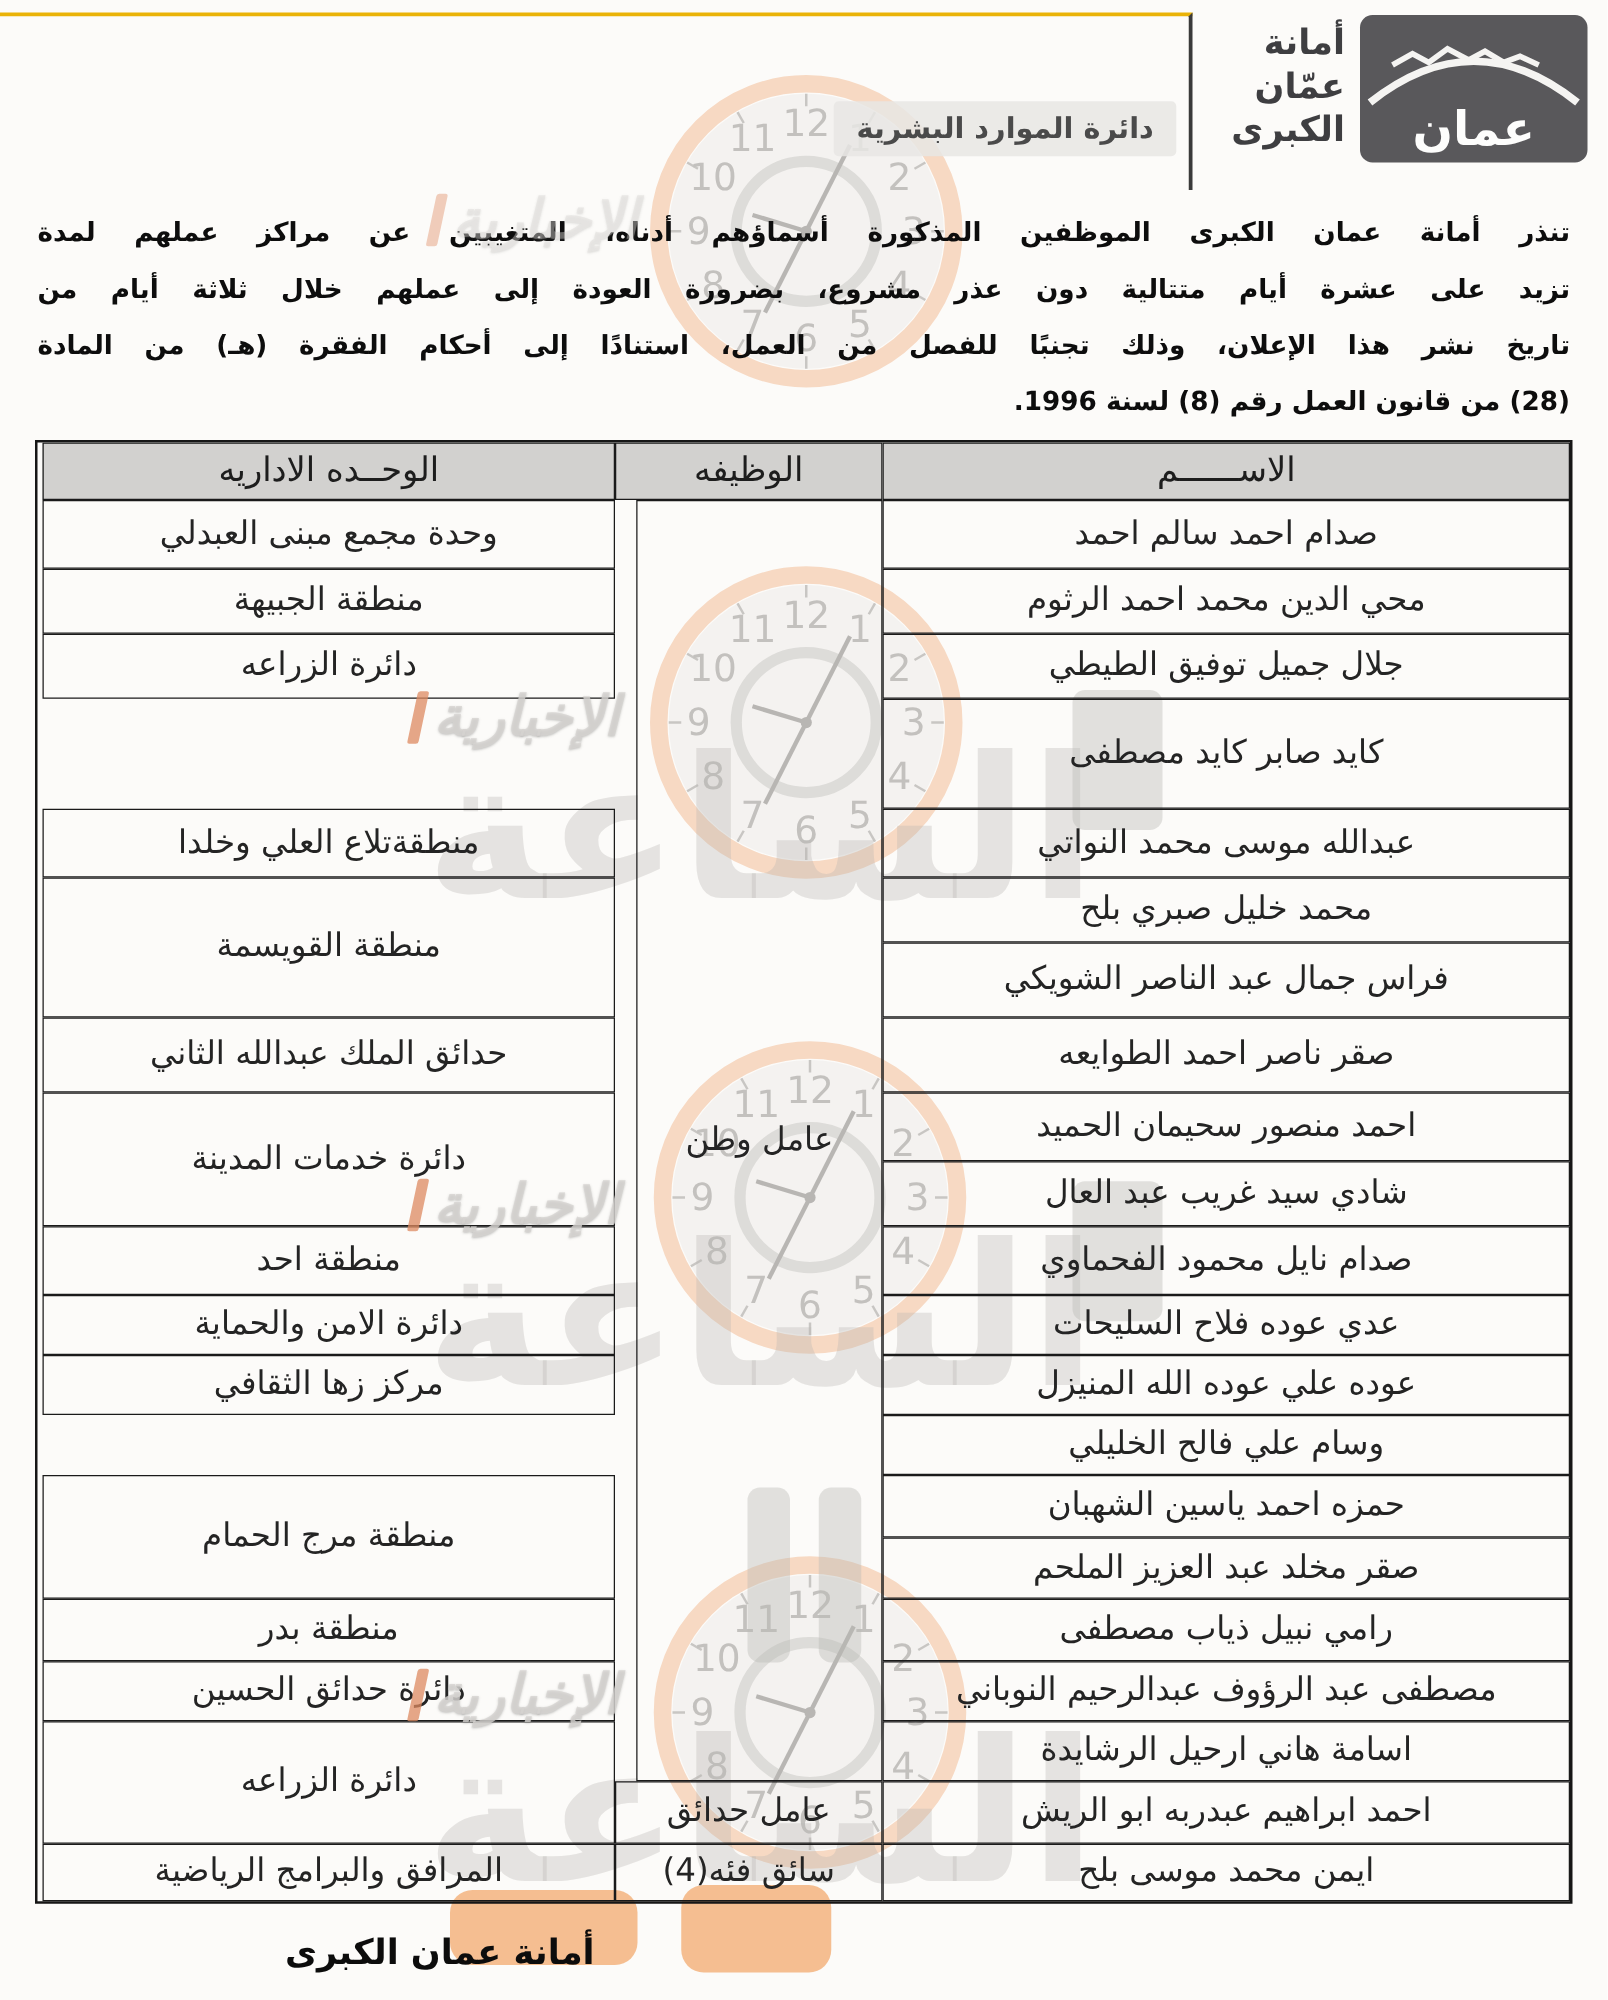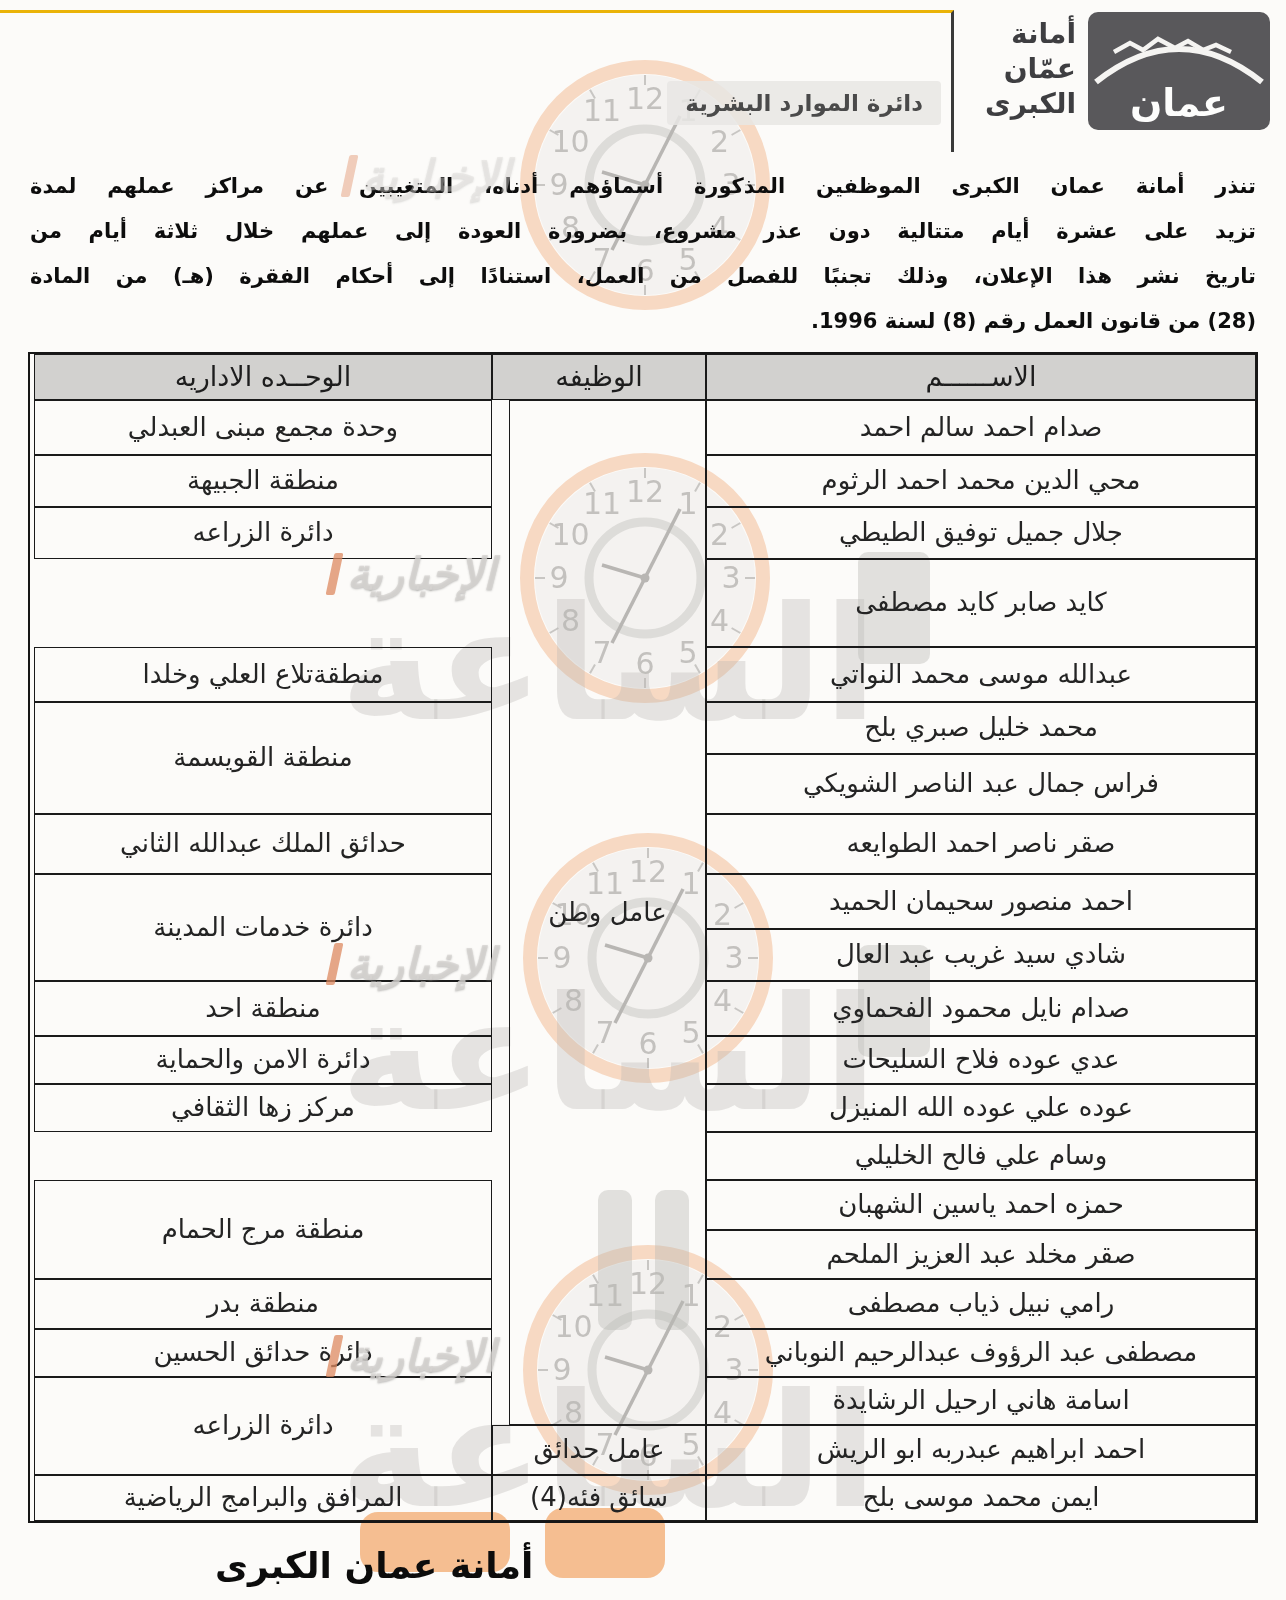--- a/index.html
+++ b/index.html
@@ -33,21 +33,21 @@
   
   .gtable{position:relative;z-index:1;margin:8px 28px 0;width:1230px;box-sizing:border-box;
           border:2px solid #161616;display:grid;
           grid-template-columns:550px 214px 458px;
           grid-template-rows:46px 55px 52px 52px 88px 55px 52px 60px 60px 55px 52px 55px 48px 48px 48px 50px 49px 50px 48px 48px 50px 46px;}
   .c{border:1.5px solid #1a1a1a;display:flex;align-items:center;justify-content:center;
      text-align:center;font-size:26px;color:#242424;padding:2px 10px;line-height:1.35;background:transparent;}
   .hd{background:#d2d1cf;font-size:27px;color:#1d1d1d;}
 
   
-  .footer-sign{position:absolute;left:215px;top:1545px;z-index:1;font-size:36px;font-weight:bold;color:#0c0c0c;}
+  .footer-sign{position:absolute;left:228px;top:1545px;z-index:1;font-size:28px;font-weight:bold;color:#0c0c0c;}
 </style>
 </head>
 <body>
 
 <div class="page">
 
   <div class="wm-layer">
     <div id="clocks">
         <svg width="270" height="270" viewBox="0 0 270 270" style="position:absolute;left:510px;top:50px">
           <circle cx="135" cy="135" r="118" fill="none" stroke="#f7d9c3" stroke-width="14"></circle>

